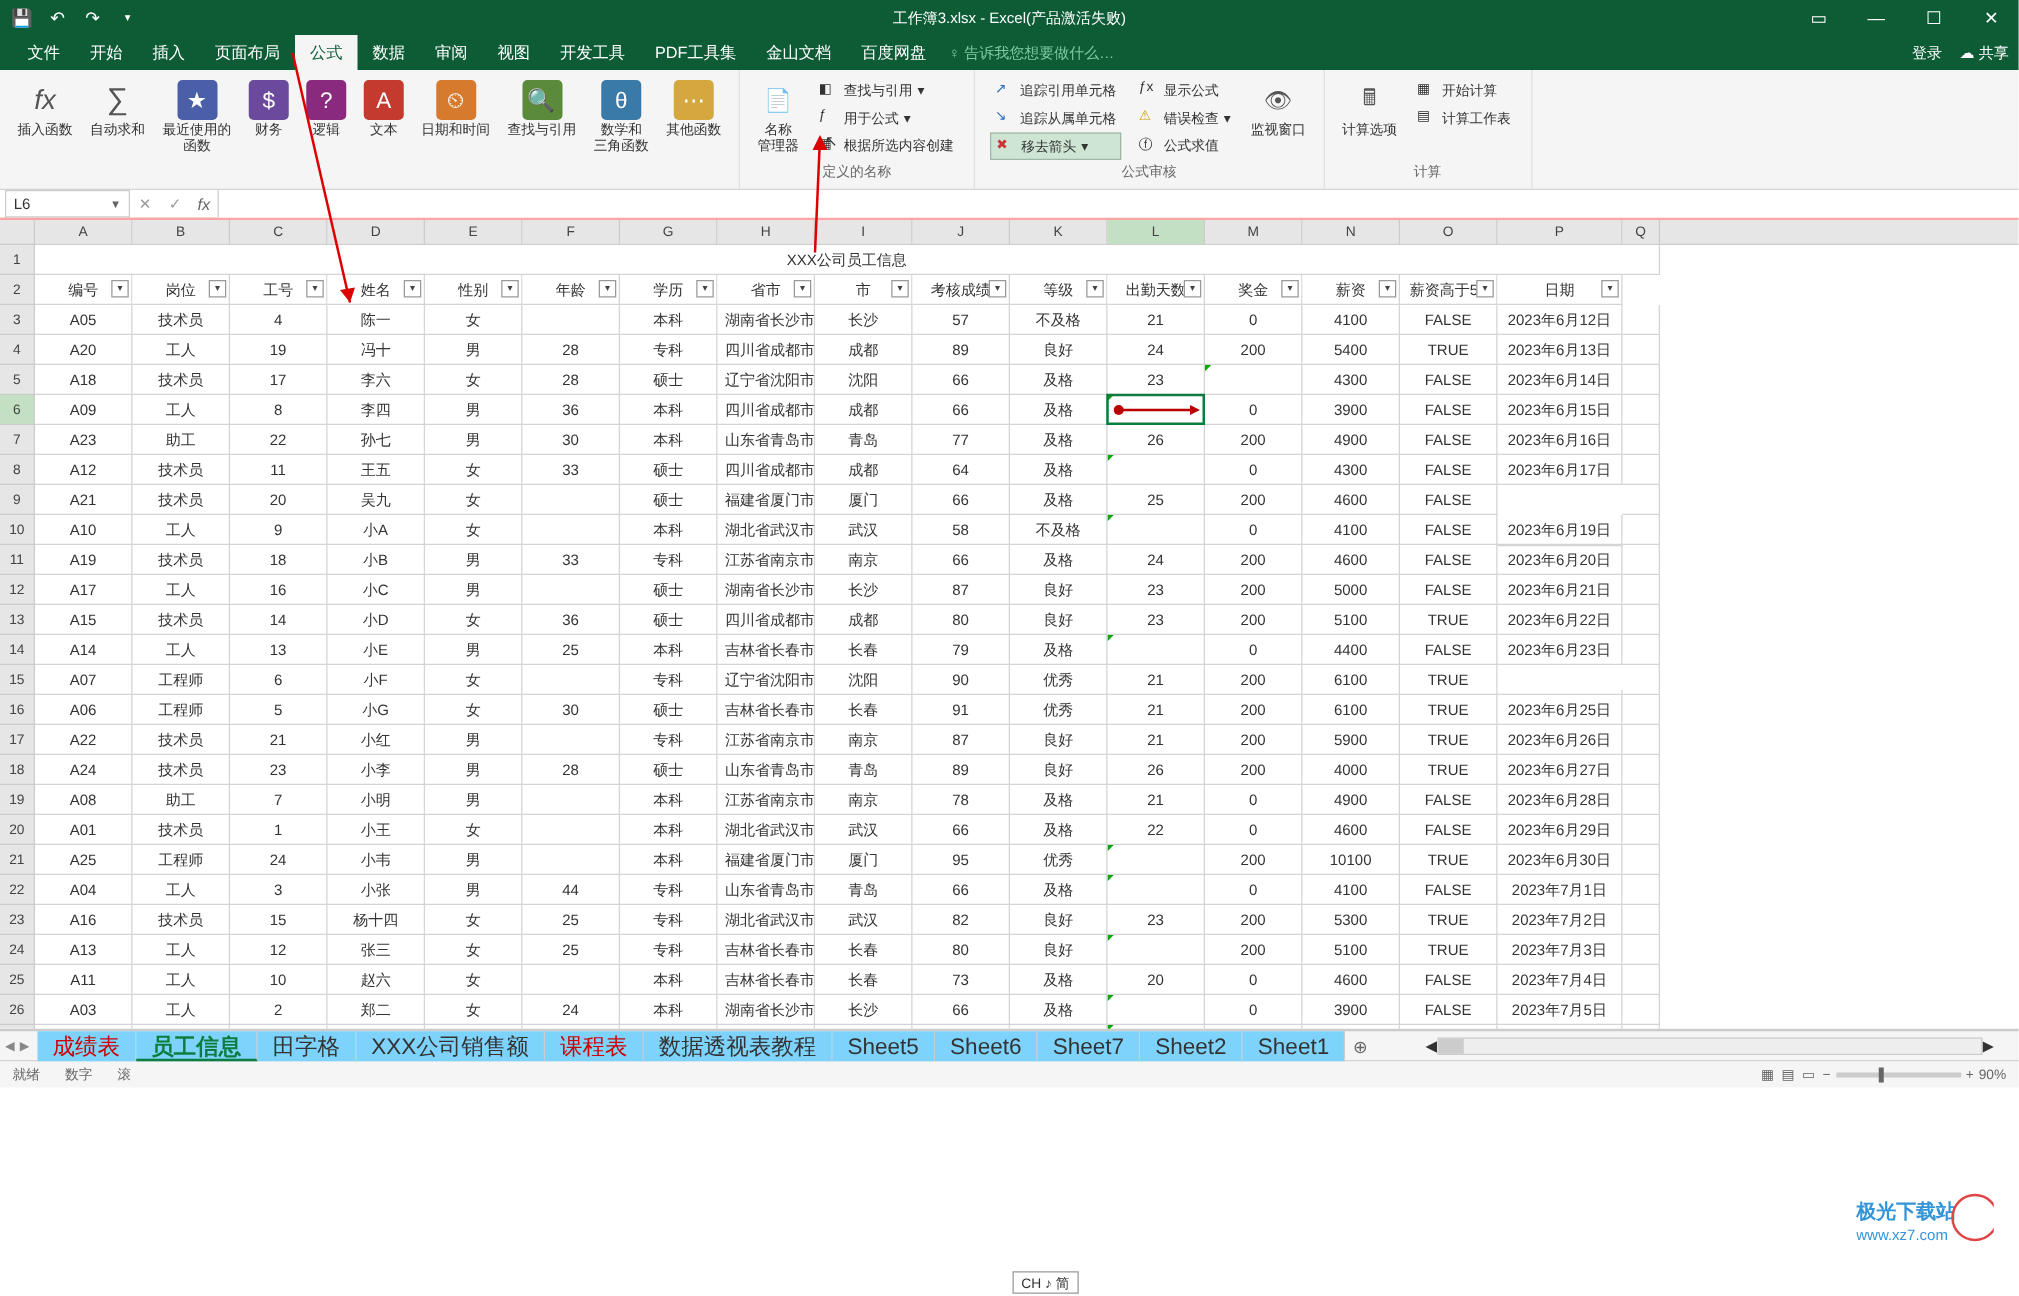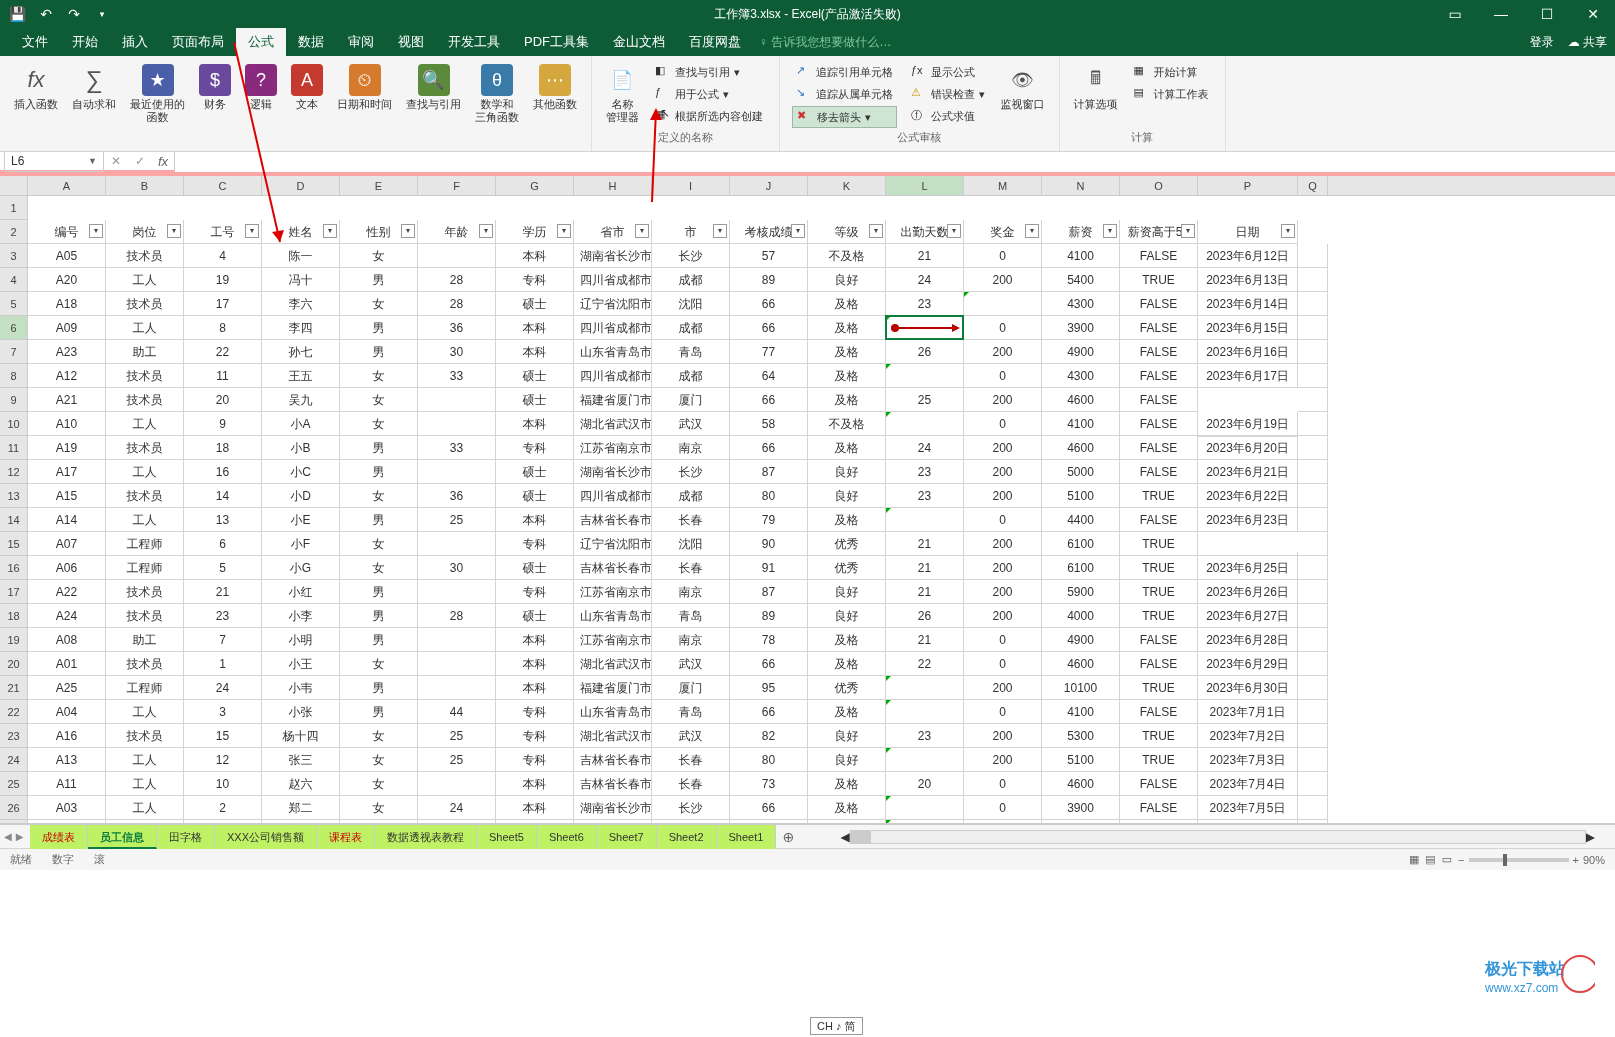--- a/index.html
+++ b/index.html
@@ -18,21 +18,21 @@
 .ribbon{height:96px;background:#f5f5f5;border-bottom:1px solid #d4d4d4;display:flex;position:relative}
 .rgroup{border-right:1px solid #e0e0e0;padding:4px 8px;display:flex;flex-direction:column;height:100%}
 .rgroup .items{flex:1;display:flex;align-items:flex-start;gap:2px}
 .rgroup .gname{text-align:center;font-size:11px;color:#666;padding-bottom:2px}
 .bigbtn{display:flex;flex-direction:column;align-items:center;justify-content:flex-start;padding:4px 6px;cursor:pointer;min-width:40px}
 .bigbtn .icon{width:32px;height:32px;margin-bottom:2px;border-radius:4px;display:flex;align-items:center;justify-content:center;font-size:18px;color:#fff}
 .bigbtn .lbl{font-size:11px;text-align:center;line-height:13px;white-space:pre}
 .smallcol{display:flex;flex-direction:column;gap:2px;padding:2px 4px}
 .smallbtn{display:flex;align-items:center;gap:4px;font-size:11px;padding:2px 4px;cursor:pointer;white-space:nowrap}
 .smallbtn .sic{width:16px;height:16px;display:inline-block}
-.fbar{height:24px;border-bottom:6px solid #fca5a5;display:flex;align-items:center;background:#fff}
+.fbar{height:24px;border-bottom:2px solid #fca5a5;display:flex;align-items:center;background:#fff}
 .namebox{width:100px;height:22px;border:1px solid #ccc;margin:1px 0 1px 4px;padding:0 6px;display:flex;align-items:center;font-size:12px}
 .namebox .dd{margin-left:auto;color:#666;font-size:9px}
 .fbar .fbtn{width:24px;text-align:center;color:#999;font-size:12px}
 .fbar .fx{font-style:italic;color:#666;font-size:13px;padding:0 6px}
 .fbar .finput{flex:1;height:22px;border:none;outline:none;font-size:12px;padding:0 4px;border-left:1px solid #ccc}
 .gridwrap{position:relative;height:648px;overflow:hidden;border-bottom:1px solid #ccc}
 .colheads{display:flex;height:20px;background:#e6e6e6;border-bottom:1px solid #ccc}
 .selall{width:28px;height:20px;background:#e6e6e6;border-right:1px solid #ccc;border-bottom:1px solid #ccc}
 .ch{border-right:1px solid #ccc;text-align:center;font-size:11px;color:#444;line-height:20px;background:#e6e6e6}
 .ch.sel{background:#c4e0c4}
@@ -43,21 +43,21 @@
 .cell{border-right:1px solid #d4d4d4;border-bottom:1px solid #d4d4d4;padding:0 6px;font-size:12px;line-height:24px;text-align:center;overflow:hidden;white-space:nowrap;position:relative}
 .cell.title{text-align:center;font-size:12px}
 .hdr{background:#fff;position:relative}
 .hdr .dd{position:absolute;right:2px;top:4px;width:14px;height:14px;border:1px solid #999;background:#fff;font-size:8px;color:#444;display:flex;align-items:center;justify-content:center}
 .activecell{position:absolute;border:2px solid #0d7d3f;pointer-events:none}
 .tracer{position:absolute;height:2px;background:#b00;pointer-events:none}
 .tracer::after{content:"";position:absolute;right:-6px;top:-3px;border-left:8px solid #b00;border-top:4px solid transparent;border-bottom:4px solid transparent}
 .tracer .dot{position:absolute;left:-3px;top:-3px;width:8px;height:8px;border-radius:50%;background:#b00}
 .sheettabs{height:24px;background:#f5f5f5;display:flex;align-items:center;border-top:1px solid #ccc;padding-left:30px;position:relative}
 .sheettabs .nav{position:absolute;left:4px;display:flex;gap:4px;color:#888;font-size:10px}
-.stab{padding:0 12px;height:24px;line-height:24px;font-size:11px;border-right:1px solid #ccc;cursor:pointer;background:#bef264}
+.stab{padding:0 12px;height:24px;line-height:24px;font-size:18px;border-right:1px solid #ccc;cursor:pointer;background:#7dd3fc}
 .stab.active{border-bottom:2px solid #0d7d3f;color:#0d7d3f;font-weight:bold}
 .stab.red{color:#c00}
 .newsheet{width:24px;text-align:center;color:#666;font-size:14px}
 .hscroll{flex:1;margin-left:20px;display:flex;align-items:center;padding:0 20px}
 .hscroll .track{flex:1;height:14px;background:#eee;border:1px solid #ccc;position:relative}
 .hscroll .thumb{position:absolute;left:0;top:0;bottom:0;width:20px;background:#ccc}
 .statusbar{height:22px;background:#f5f5f5;display:flex;align-items:center;padding:0 10px;font-size:11px;color:#666;gap:20px;border-top:1px solid #d4d4d4}
 .statusbar .right{margin-left:auto;display:flex;align-items:center;gap:6px}
 .zoom{display:flex;align-items:center;gap:4px}
 .zoom .slider{width:100px;height:4px;background:#ccc;position:relative}
@@ -251,20 +251,21 @@
       <div class="ch sel" style="width: 78px;">L</div>
       <div class="ch" style="width: 78px;">M</div>
       <div class="ch" style="width: 78px;">N</div>
       <div class="ch" style="width: 78px;">O</div>
       <div class="ch" style="width: 100px;">P</div>
       <div class="ch" style="width: 30px;">Q</div>
     </div>
   <div class="rows" id="rows">
       <div class="row">
         <div class="rh">1</div>
+        <div class="cell title" style="width: 1300px;">XXX公司员工信息</div>
       </div>
       <div class="row">
         <div class="rh">2</div>
         <div class="cell hdr" style="width: 78px;"><span>编号</span><span class="dd">▾</span></div>
         <div class="cell hdr" style="width: 78px;"><span>岗位</span><span class="dd">▾</span></div>
         <div class="cell hdr" style="width: 78px;"><span>工号</span><span class="dd">▾</span></div>
         <div class="cell hdr" style="width: 78px;"><span>姓名</span><span class="dd">▾</span></div>
         <div class="cell hdr" style="width: 78px;"><span>性别</span><span class="dd">▾</span></div>
         <div class="cell hdr" style="width: 78px;"><span>年龄</span><span class="dd">▾</span></div>
         <div class="cell hdr" style="width: 78px;"><span>学历</span><span class="dd">▾</span></div>

